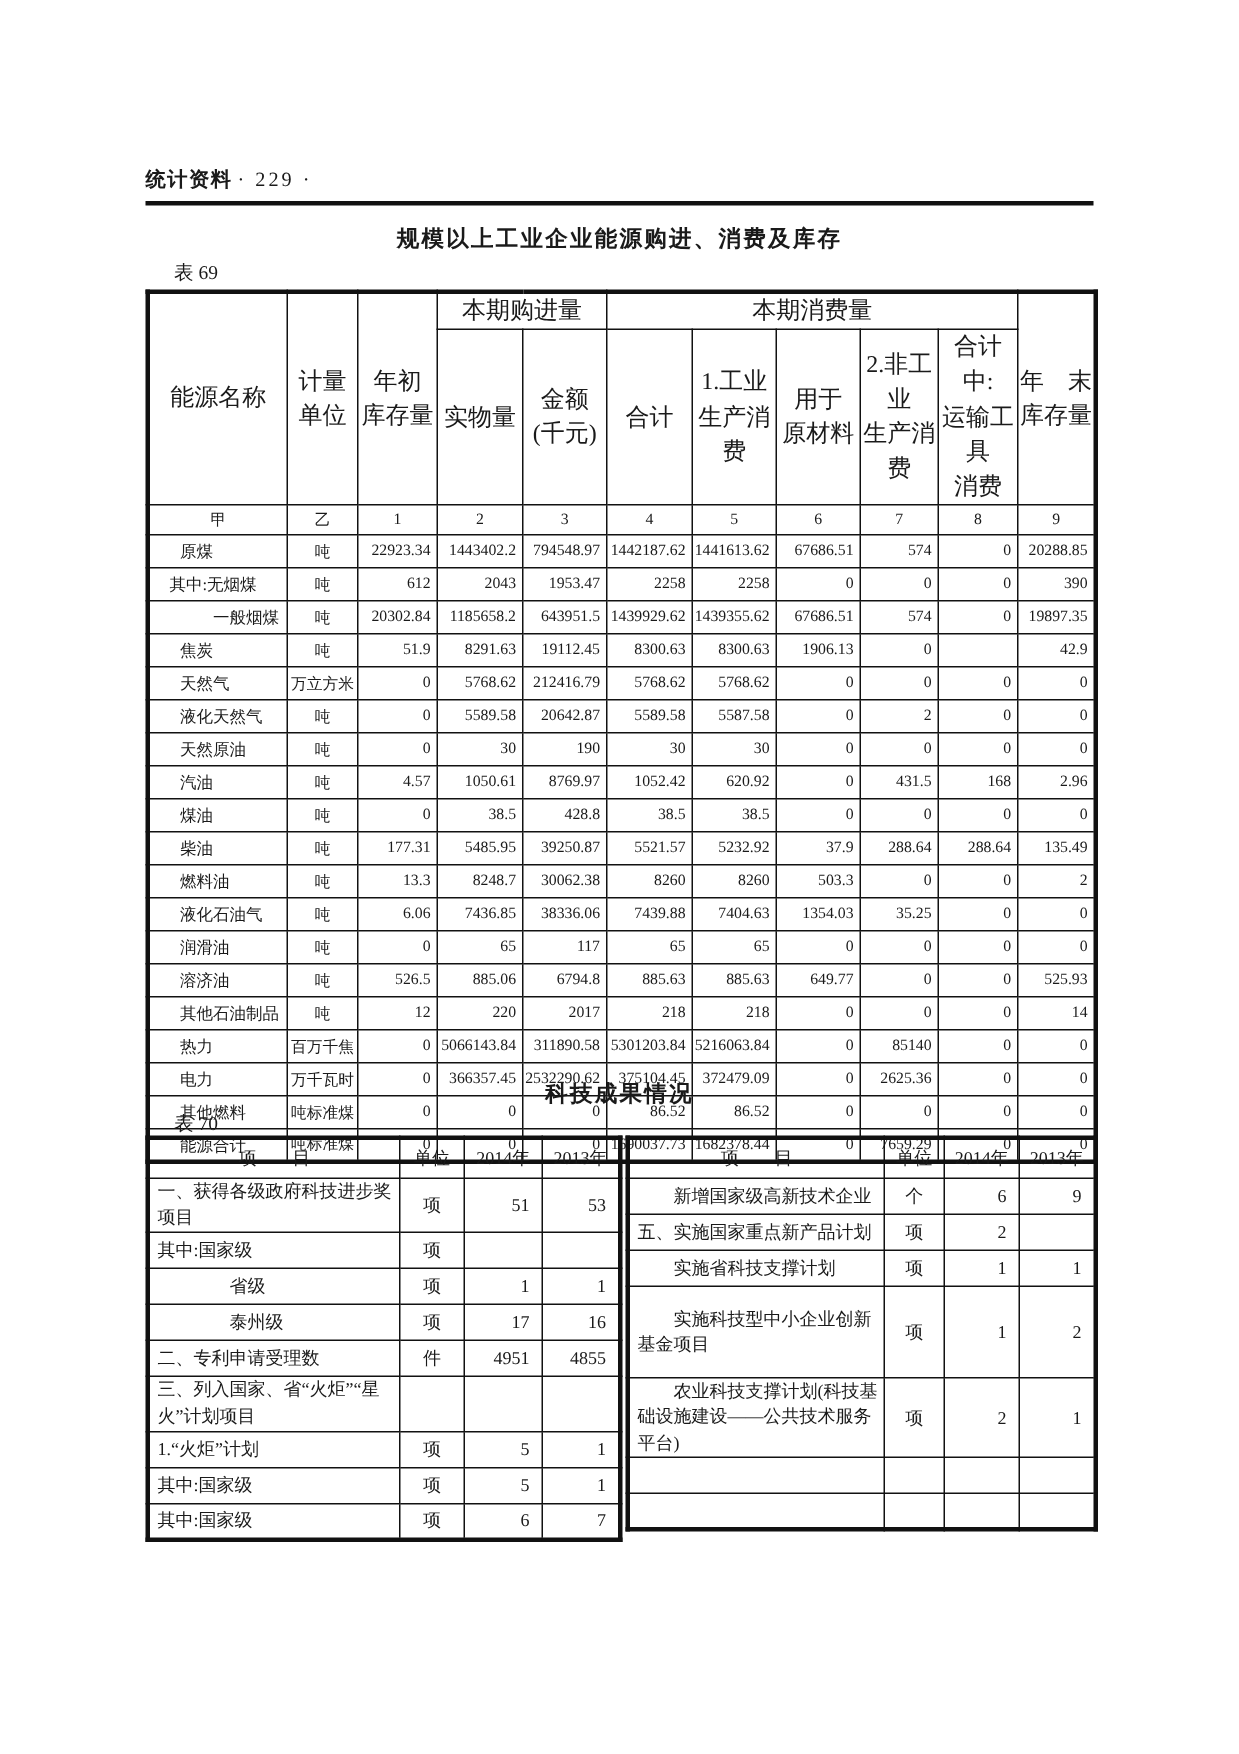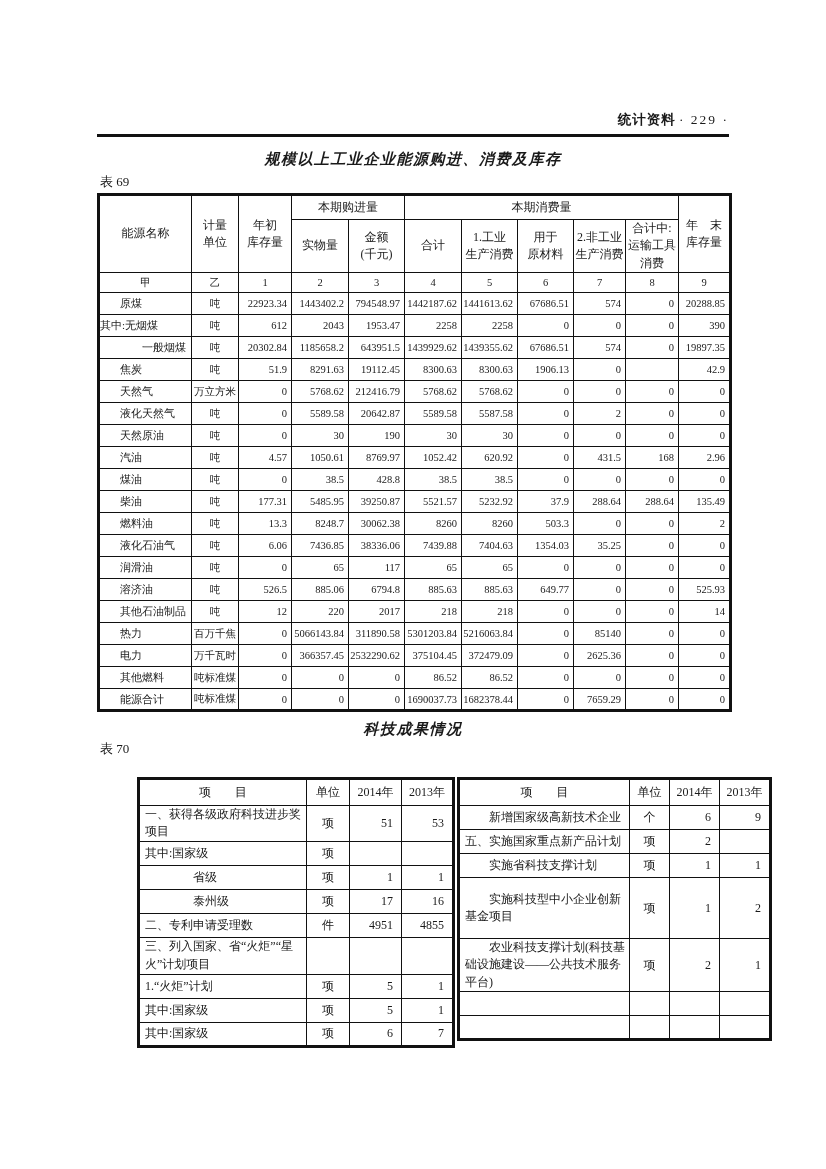--- a/index.html
+++ b/index.html
@@ -5,64 +5,64 @@
   * { margin:0; padding:0; box-sizing:border-box; }
   html,body { width:826px; height:1169px; }
   body {
     background:#ffffff;
     position:relative;
     font-family:"Liberation Serif","DejaVu Serif",serif;
     color:#1a1a1a;
   }
   .page-header {
     position:absolute; top:111px; left:97px; width:632px;
-    text-align:right; font-size:13.5px;
+    font-size:13.5px;
   }
   .page-header .section {
     font-family:"Liberation Sans","DejaVu Sans",sans-serif;
     font-weight:bold; letter-spacing:1px;
   }
   .page-header .pagination { letter-spacing:2px; }
   .rule {
     position:absolute; top:134px; left:97px; width:632px; height:3px;
     background:#111;
   }
   .tbl-title {
     position:absolute; left:97px; width:632px; text-align:center;
     font-family:"Liberation Sans","DejaVu Sans",sans-serif;
-    font-weight:bold; font-size:15px; letter-spacing:1.5px;font-style:italic;
-  }
-  .tbl-label { position:absolute; left:100px; font-size:13px; }
+    font-weight:bold; font-size:15px; letter-spacing:1.5px;
+  }
+  .tbl-label { position:absolute; left:116px; font-size:13px; }
 
   
   table { border-collapse:collapse; table-layout:fixed; }
   .t69 {
     position:absolute; top:193px; left:97px; width:632px;
     font-size:10.5px; border:3px solid #111;
   }
   .t69 th, .t69 td { border:1.5px solid #111; overflow:hidden; }
   .t69 th {
     font-weight:normal; text-align:center; vertical-align:middle;
-    white-space:pre-line; line-height:1.45; font-size:12px;
+    white-space:pre-line; line-height:1.45; font-size:16px;
   }
   .t69 tr.hdr1 { height:25px; }
   .t69 tr.hdr2 { height:47px; }
   .t69 tr.idxrow { height:20px; }
   .t69 tr.idxrow td { text-align:center; font-size:10.5px; }
   .t69 tbody tr { height:22px; }
   .t69 td.name { text-align:left; font-size:11px; white-space:nowrap; }
   .t69 td.ind0 { padding-left:20px; }
-  .t69 td.ind1 { }
+  .t69 td.ind1 { padding-left:13px; }
   .t69 td.ind2 { padding-left:42px; }
   .t69 td.unit { text-align:center; font-size:10.5px; white-space:nowrap; }
   .t69 td.num  { text-align:right; padding-right:4px; white-space:nowrap; }
 
   
   .t70 {
-    position:absolute; top:777px; font-size:12px; border:3px solid #111;margin-left:40px;
+    position:absolute; top:757px; font-size:12px; border:3px solid #111;
   }
   .t70 th, .t70 td { border:1.5px solid #111; overflow:hidden; vertical-align:middle; }
   .t70 th { font-weight:normal; text-align:center; font-size:12px; }
   .t70 tr.hdr { height:27px; }
   .t70 tr.rh-d  { height:24px; }
   .t70 tr.rh-t1 { height:37px; }
   .t70 tr.rh-t2 { height:61px; }
   .t70 tr.rh-t3 { height:48px;padding-left:32px; }
   .t70 td.label { text-align:left; padding-left:5px; padding-right:3px; line-height:1.45; }
   .t70 td.unit  { text-align:center; }

